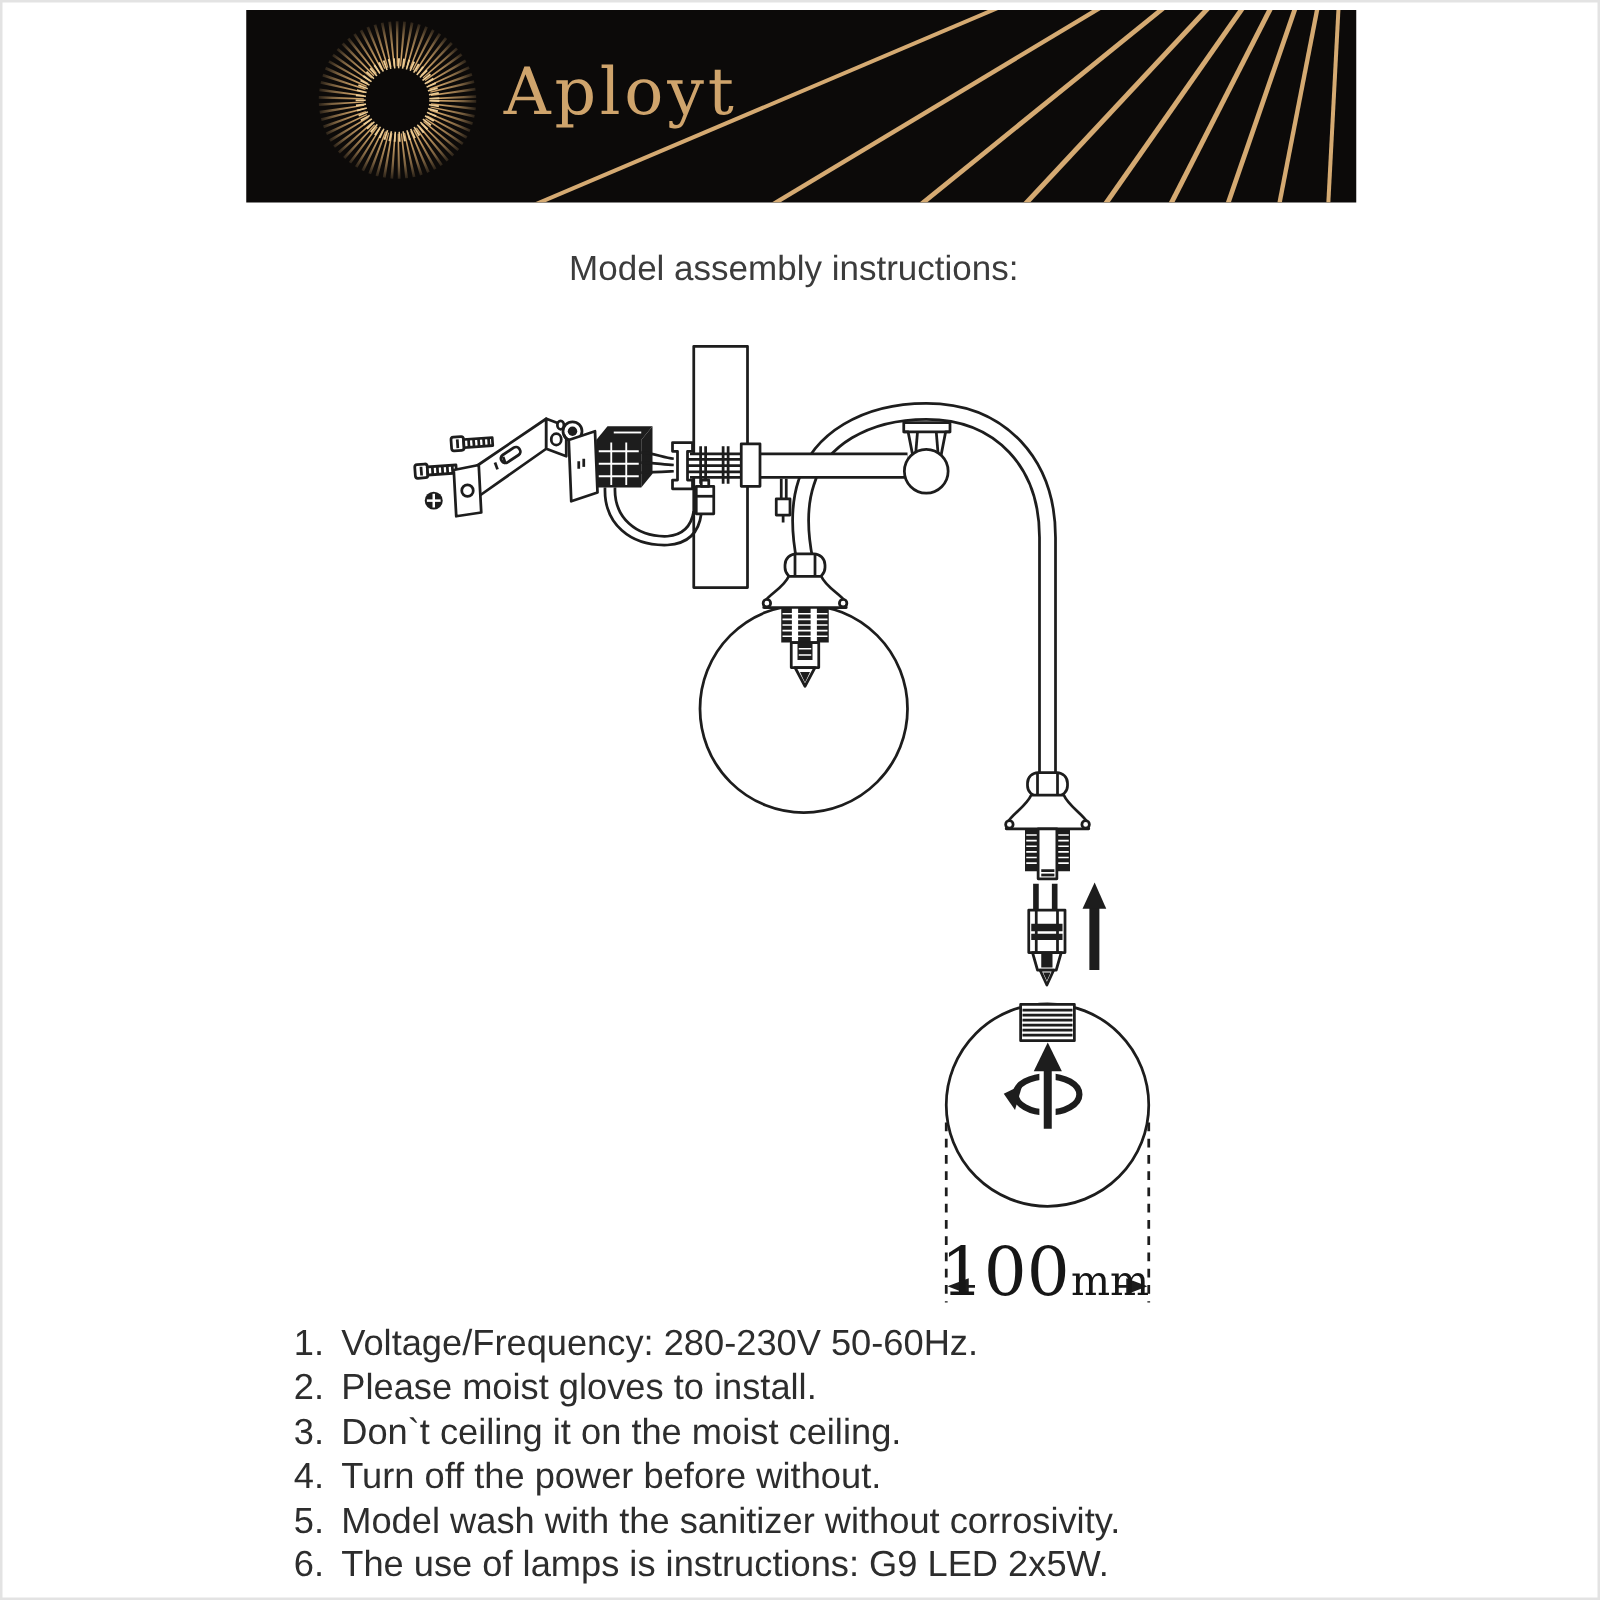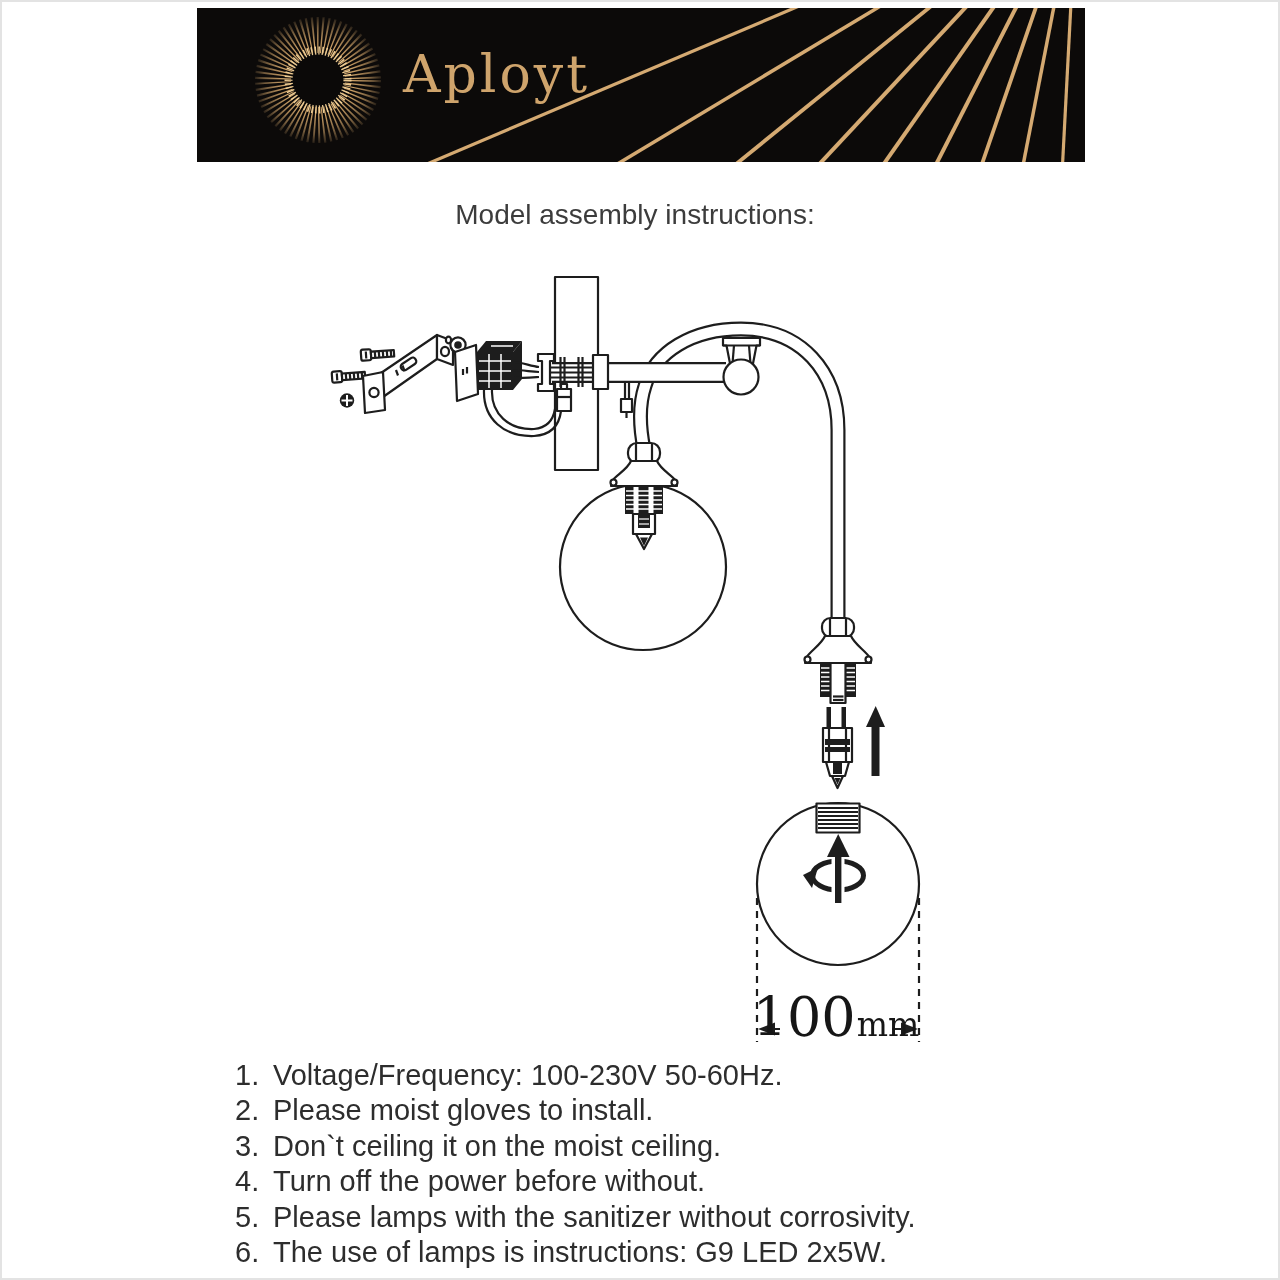--- a/index.html
+++ b/index.html
@@ -303,37 +303,37 @@
       <polygon points="758,1029 775,1022.5 775,1035.5" class="blk"></polygon>
       <polygon points="918,1029 901,1022.5 901,1035.5" class="blk"></polygon>
       <rect x="780" y="992" width="112" height="49" fill="#ffffff"></rect>
       <text x="836" y="1036" text-anchor="middle" class="dim-text"><tspan font-size="54">100</tspan><tspan font-size="33" dx="1">mm</tspan></text>
     </g>
   </svg>
 
   <div class="instructions">
     <div class="instr-row">
       <span class="instr-num">1.</span>
-      <span class="instr-text">Voltage/Frequency: 100-230V 50-60Hz.</span>
+      <span class="instr-text">Voltage/Frequency: 280-230V 50-60Hz.</span>
     </div>
     <div class="instr-row">
       <span class="instr-num">2.</span>
       <span class="instr-text">Please moist gloves to install.</span>
     </div>
     <div class="instr-row">
       <span class="instr-num">3.</span>
       <span class="instr-text">Don`t ceiling it on the moist ceiling.</span>
     </div>
     <div class="instr-row">
       <span class="instr-num">4.</span>
       <span class="instr-text">Turn off the power before without.</span>
     </div>
     <div class="instr-row">
       <span class="instr-num">5.</span>
-      <span class="instr-text">Please lamps with the sanitizer without corrosivity.</span>
+      <span class="instr-text">Model wash with the sanitizer without corrosivity.</span>
     </div>
     <div class="instr-row">
       <span class="instr-num">6.</span>
       <span class="instr-text">The use of lamps is instructions: G9 LED 2x5W.</span>
     </div>
   </div>
 
 </div>
 
 </body></html>

